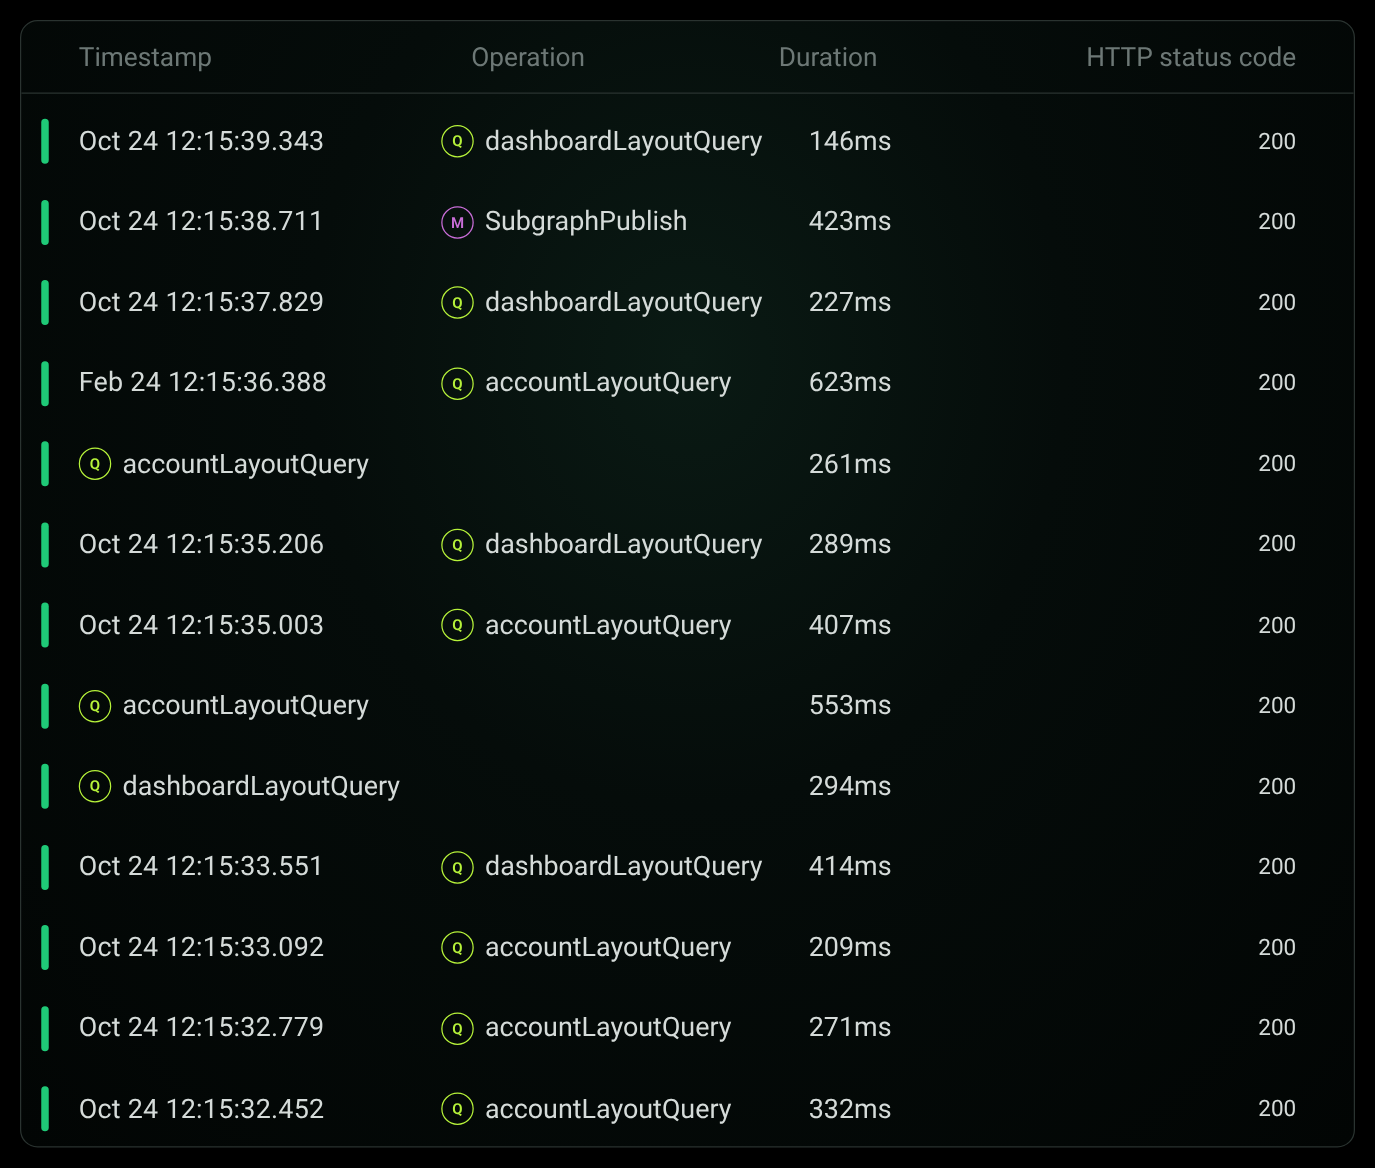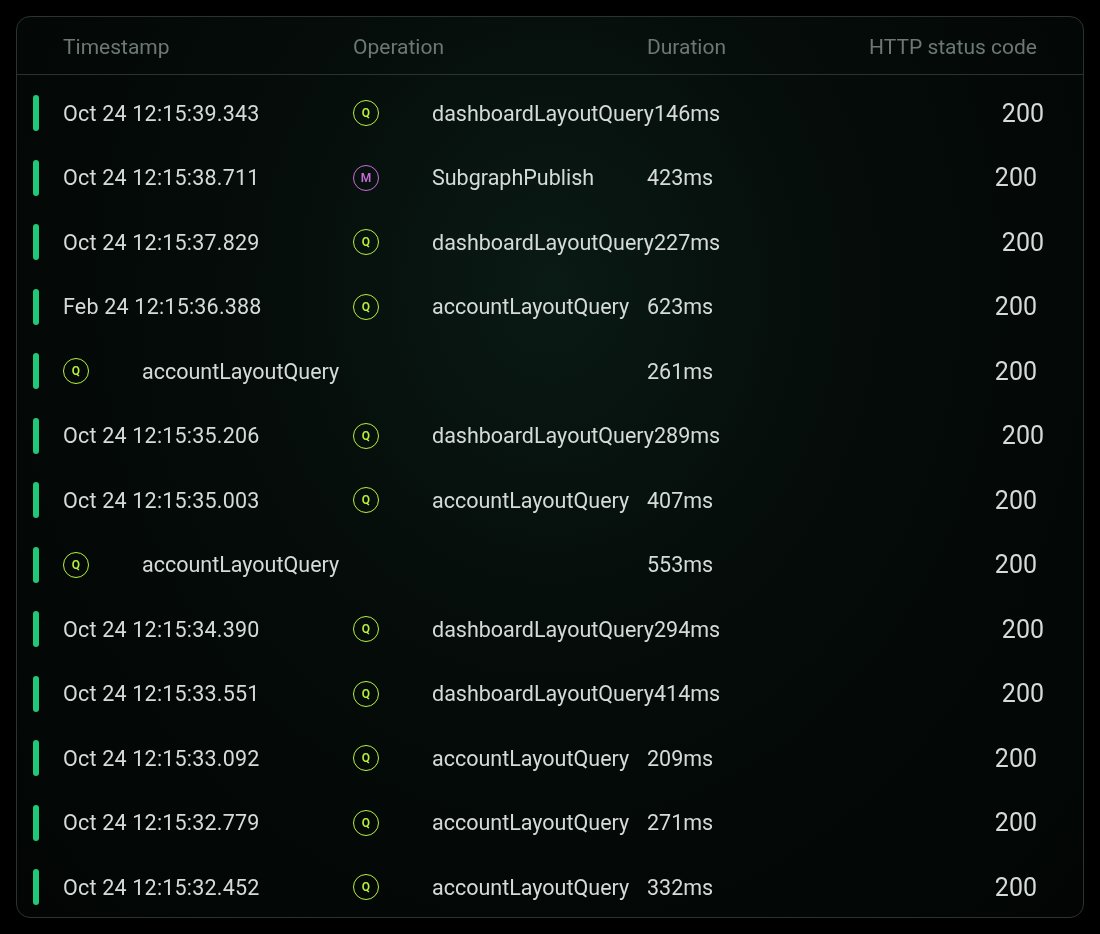--- a/index.html
+++ b/index.html
@@ -22,20 +22,21 @@
       border: 1px solid #2a3330;
       border-radius: 14px;
       overflow: hidden;
       position: relative;
     }
     .header-row {
       display: flex;
       align-items: flex-end;
       padding: 18px 46px 15px 46px;
       border-bottom: 1px solid #2a3330;
+      gap: 24px;
     }
     .header-row .col {
       color: #6d7876;
       font-size: 21px;
       font-weight: 400;
     }
     .col-timestamp { width: 290px; flex-shrink: 0; }
     .col-operation { flex: 1; }
     .col-duration  { width: 160px; flex-shrink: 0; text-align: left; }
     .col-status    { width: 230px; flex-shrink: 0; text-align: right; }
@@ -73,29 +74,28 @@
       display: flex;
       align-items: center;
       justify-content: center;
       font-size: 12px;
       font-weight: 600;
       flex-shrink: 0;
     }
     .op-name {
       color: #d5dbd9;
       font-size: 21.5px;
-      margin-left: 44px;
     }
     .row .col-duration {
       color: #d5dbd9;
       font-size: 21.5px;
     }
     .row .col-status {
       color: #d5dbd9;
-      font-size: 25px;
+      font-size: 18px;
     }
   </style>
 </head>
 <body>
 
 <div class="panel">
   <div class="header-row">
     <div class="col col-timestamp">Timestamp</div>
     <div class="col col-operation">Operation</div>
     <div class="col col-duration">Duration</div>
@@ -175,21 +175,20 @@
         <div class="status-bar" style="background: rgb(31, 201, 119);"></div>
         <div class="col-operation">
           <div class="op-badge" style="border-color: rgb(182, 242, 58); color: rgb(182, 242, 58);">Q</div>
           <div class="op-name">accountLayoutQuery</div>
         </div>
         <div class="col-duration">553ms</div>
         <div class="col-status">200</div>
       </div>
       <div class="row">
         <div class="status-bar" style="background: rgb(31, 201, 119);"></div>
-        <div class="col-timestamp">Oct 24 12:15:34.390</div>
         <div class="col-operation">
           <div class="op-badge" style="border-color: rgb(182, 242, 58); color: rgb(182, 242, 58);">Q</div>
           <div class="op-name">dashboardLayoutQuery</div>
         </div>
         <div class="col-duration">294ms</div>
         <div class="col-status">200</div>
       </div>
       <div class="row">
         <div class="status-bar" style="background: rgb(31, 201, 119);"></div>
         <div class="col-timestamp">Oct 24 12:15:33.551</div>

